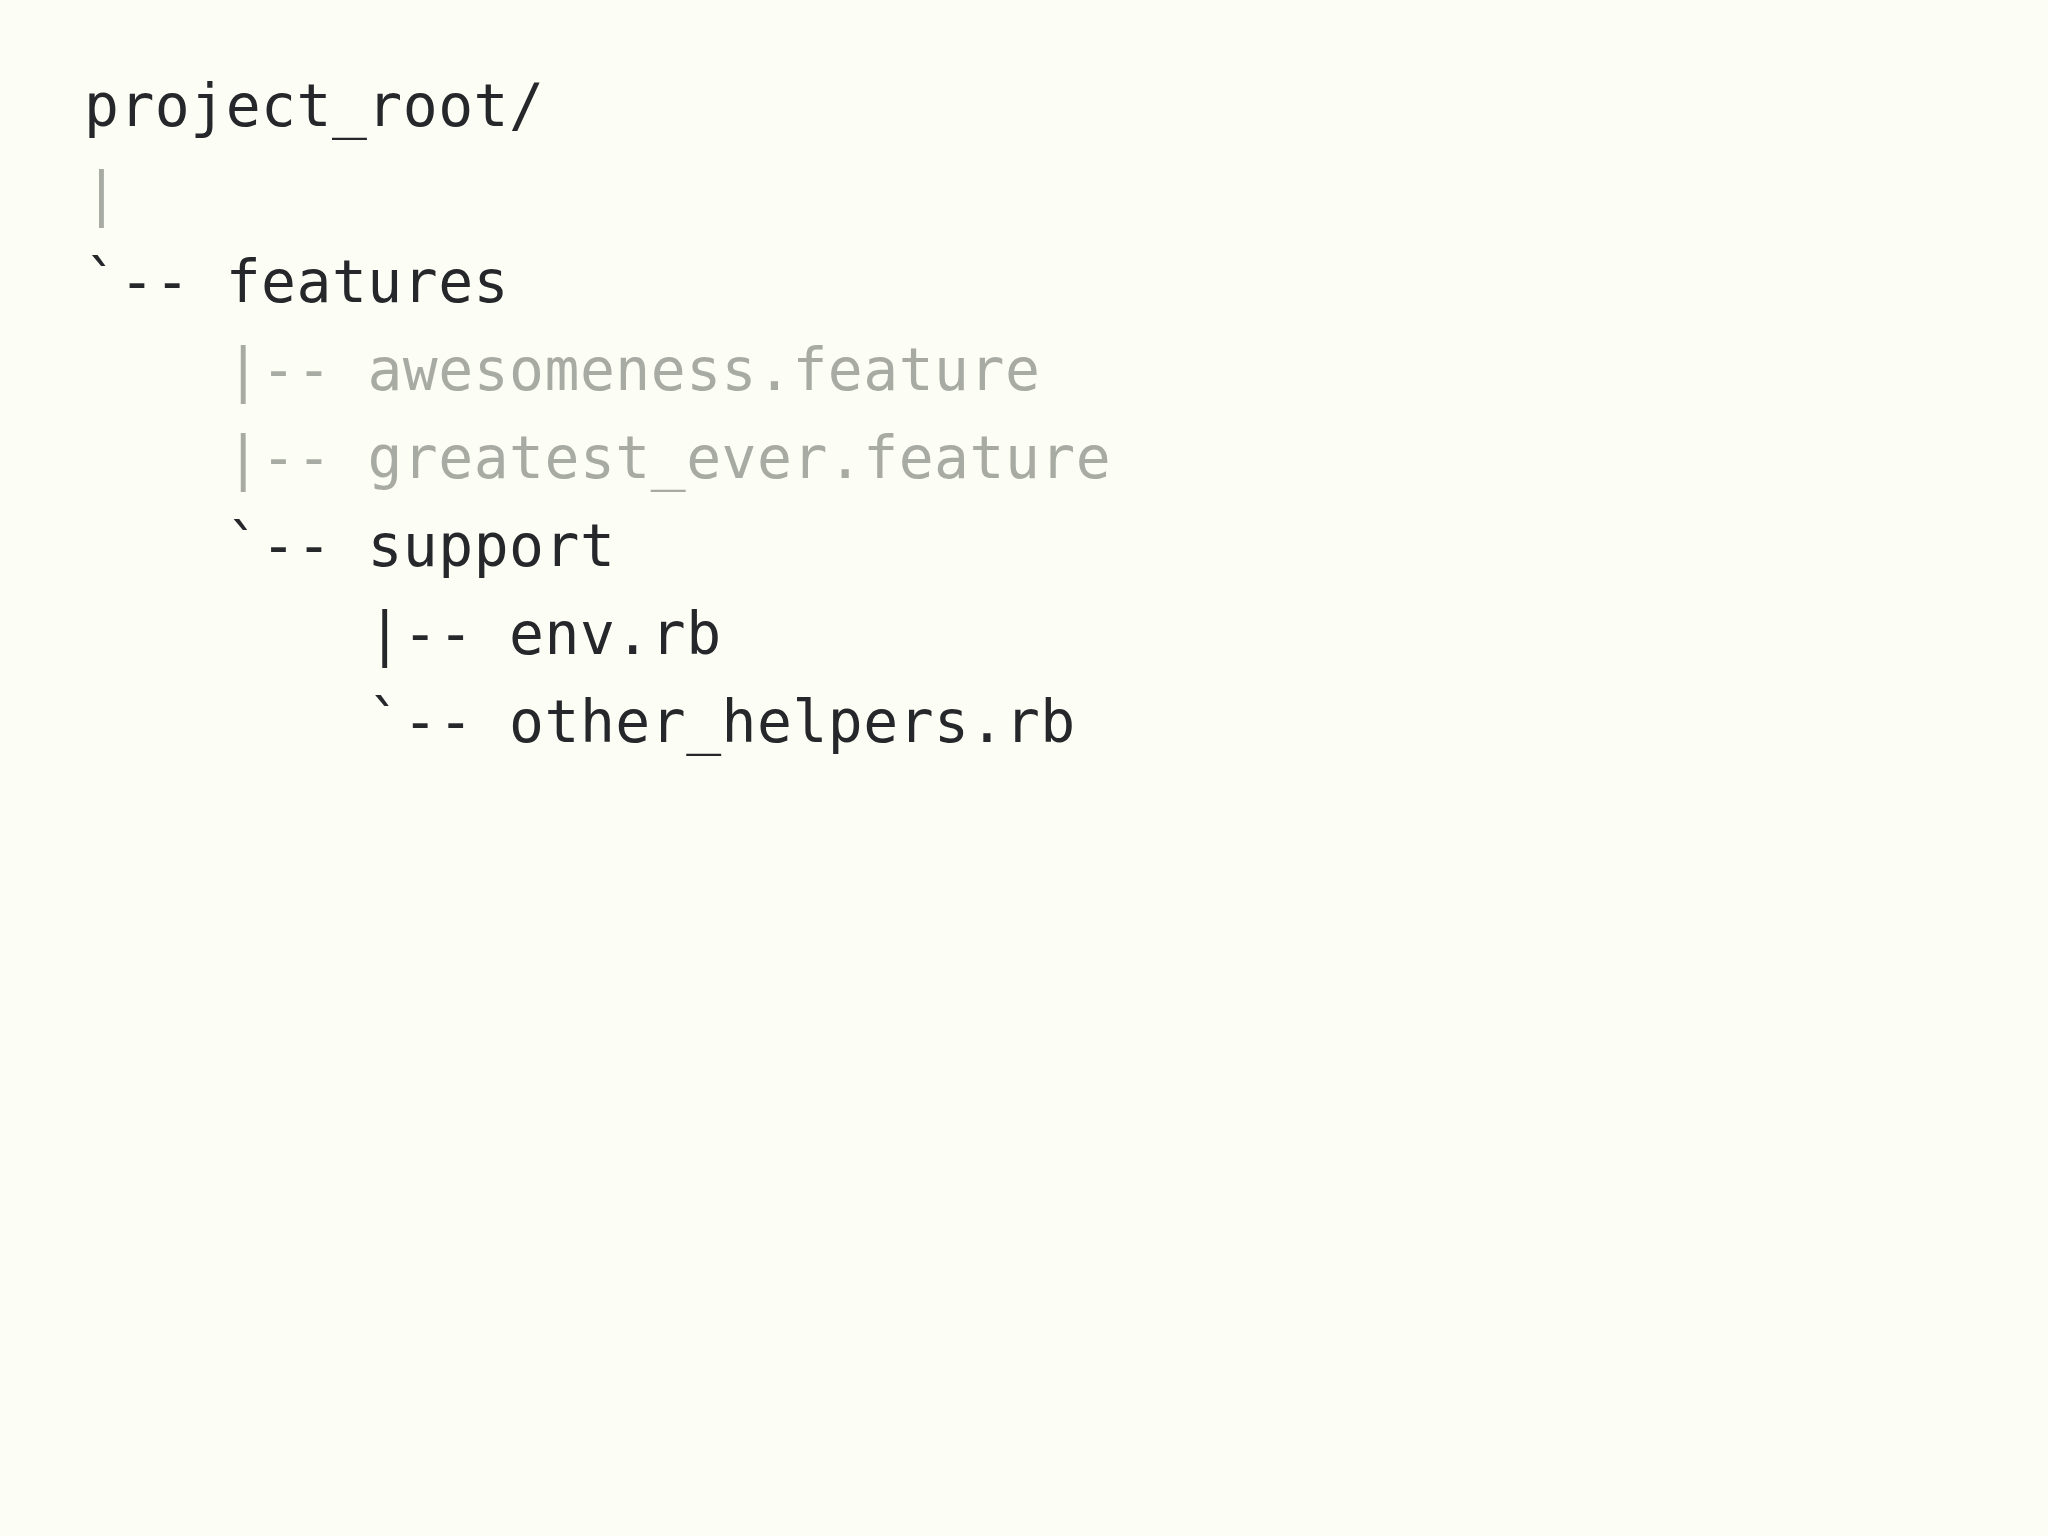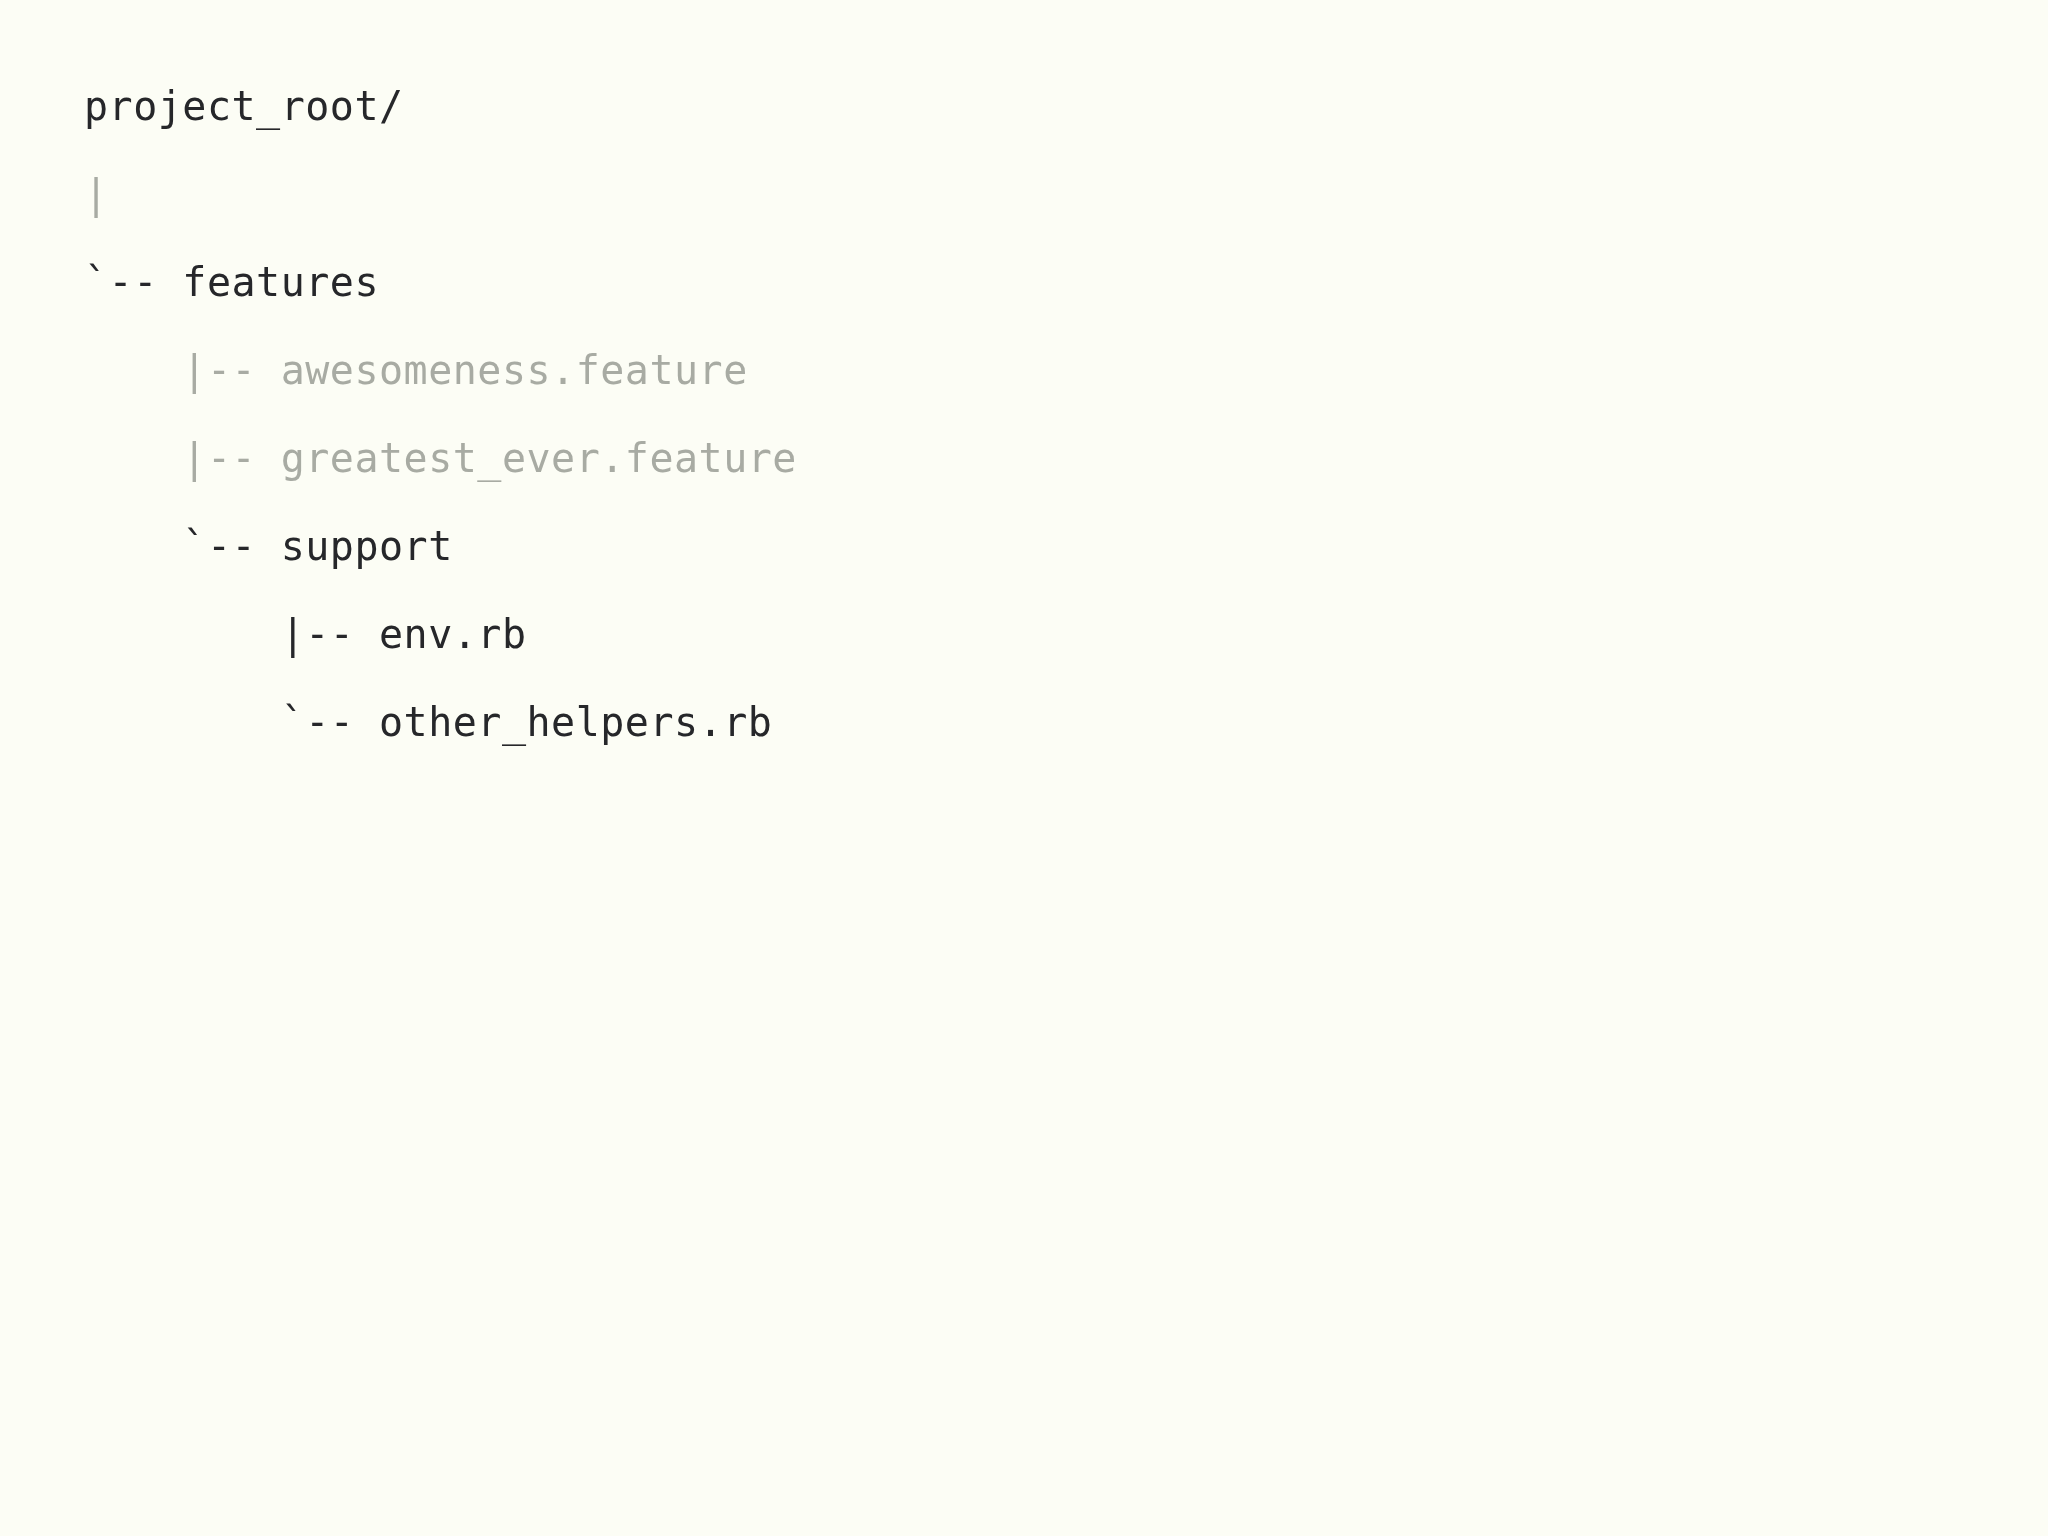--- a/index.html
+++ b/index.html
@@ -21,21 +21,21 @@
     height: 1536px;
     background: #fcfdf5;
     box-sizing: border-box;
     padding: 62px 0 0 84px;
   }
 
   .tree-listing {
     margin: 0;
     padding: 0;
     list-style: none;
-    font-size: 40px;
+    font-size: 58px;
     line-height: 88px;
     letter-spacing: 0.5px;
     white-space: pre;
     font-family: "DejaVu Sans Mono", "Liberation Mono", monospace;
   }
 
   .tree-row {
     display: block;
     white-space: pre;
     height: 88px;

